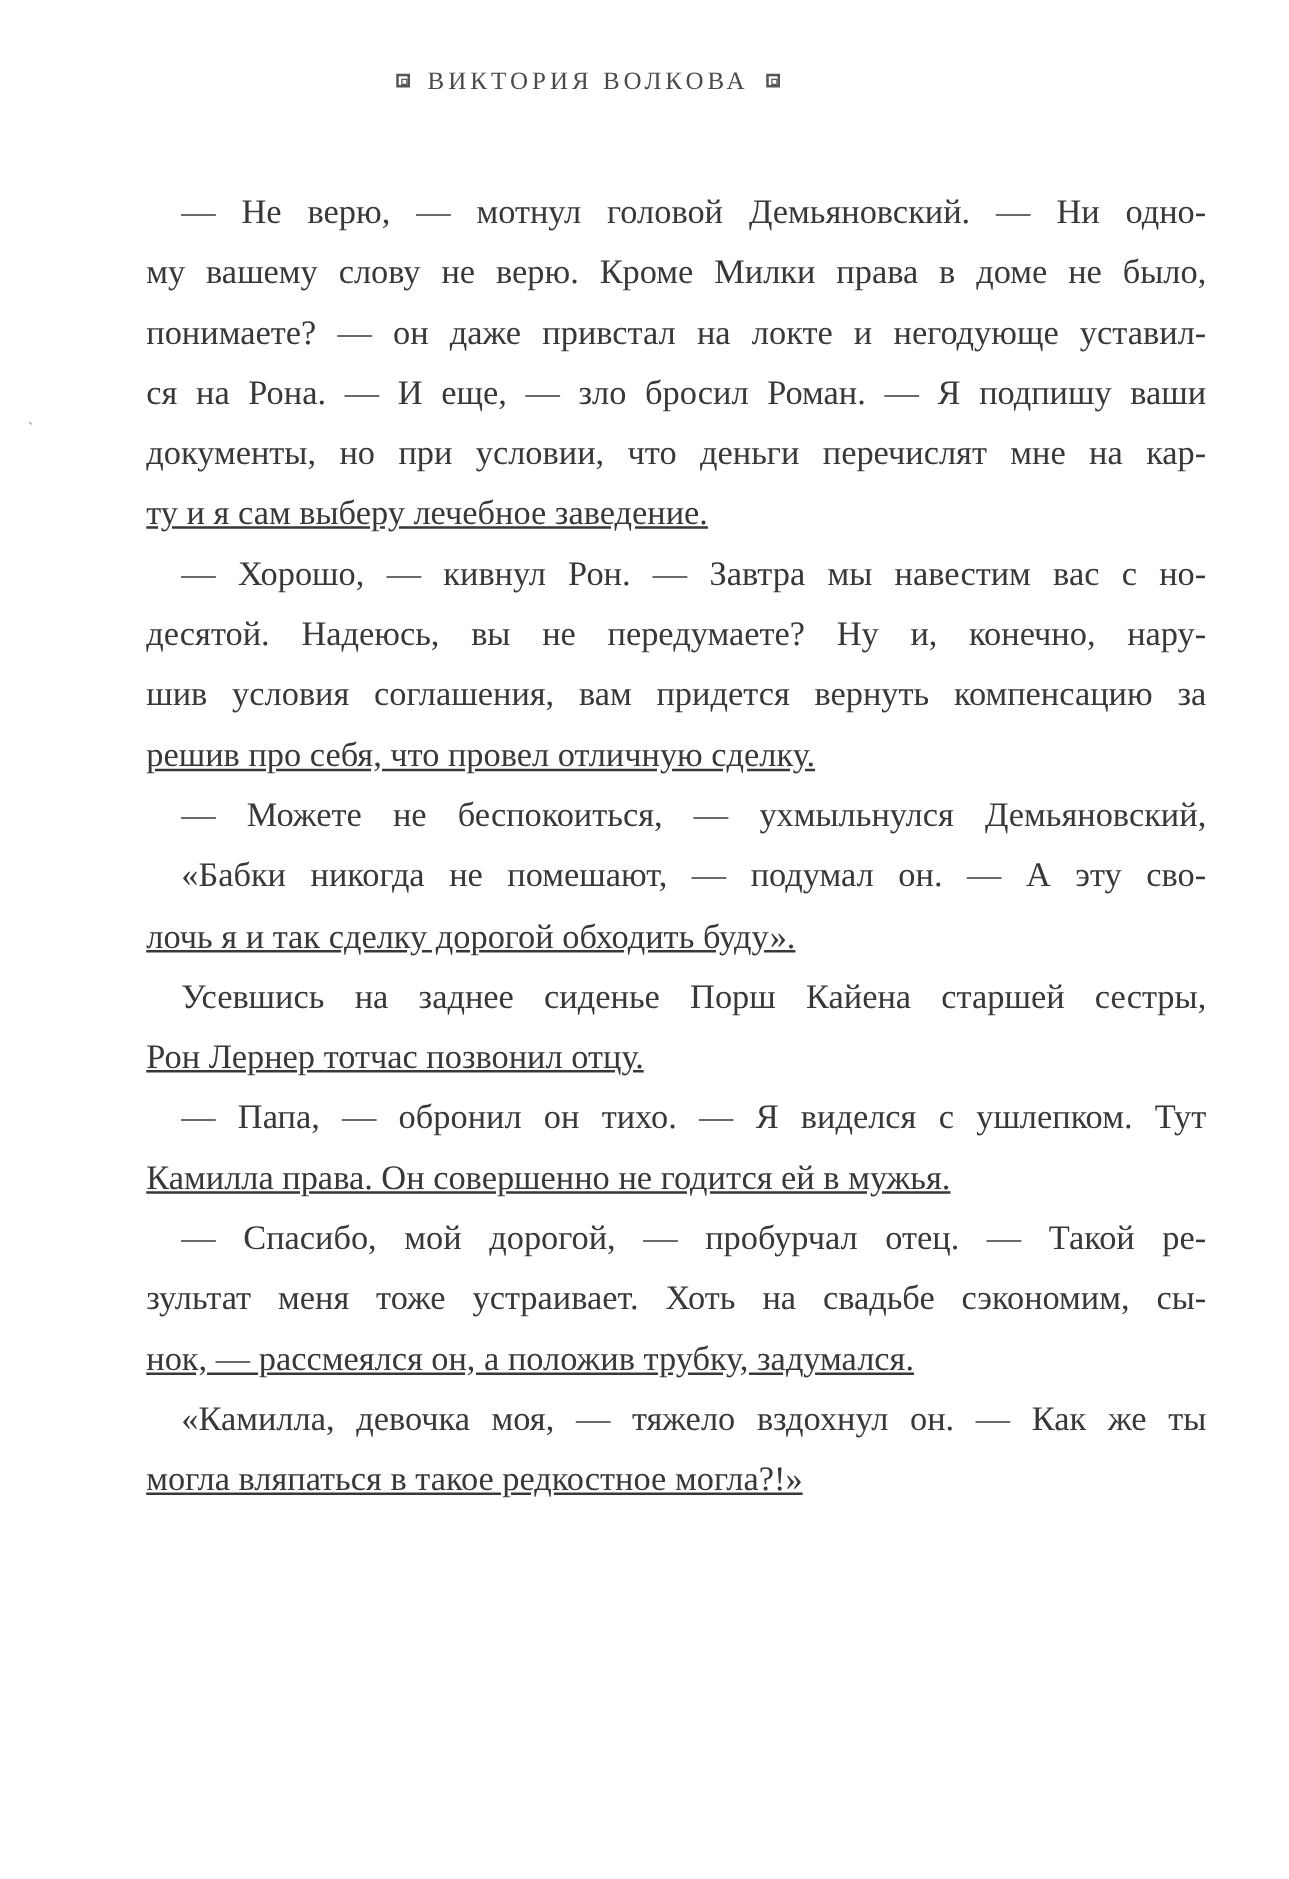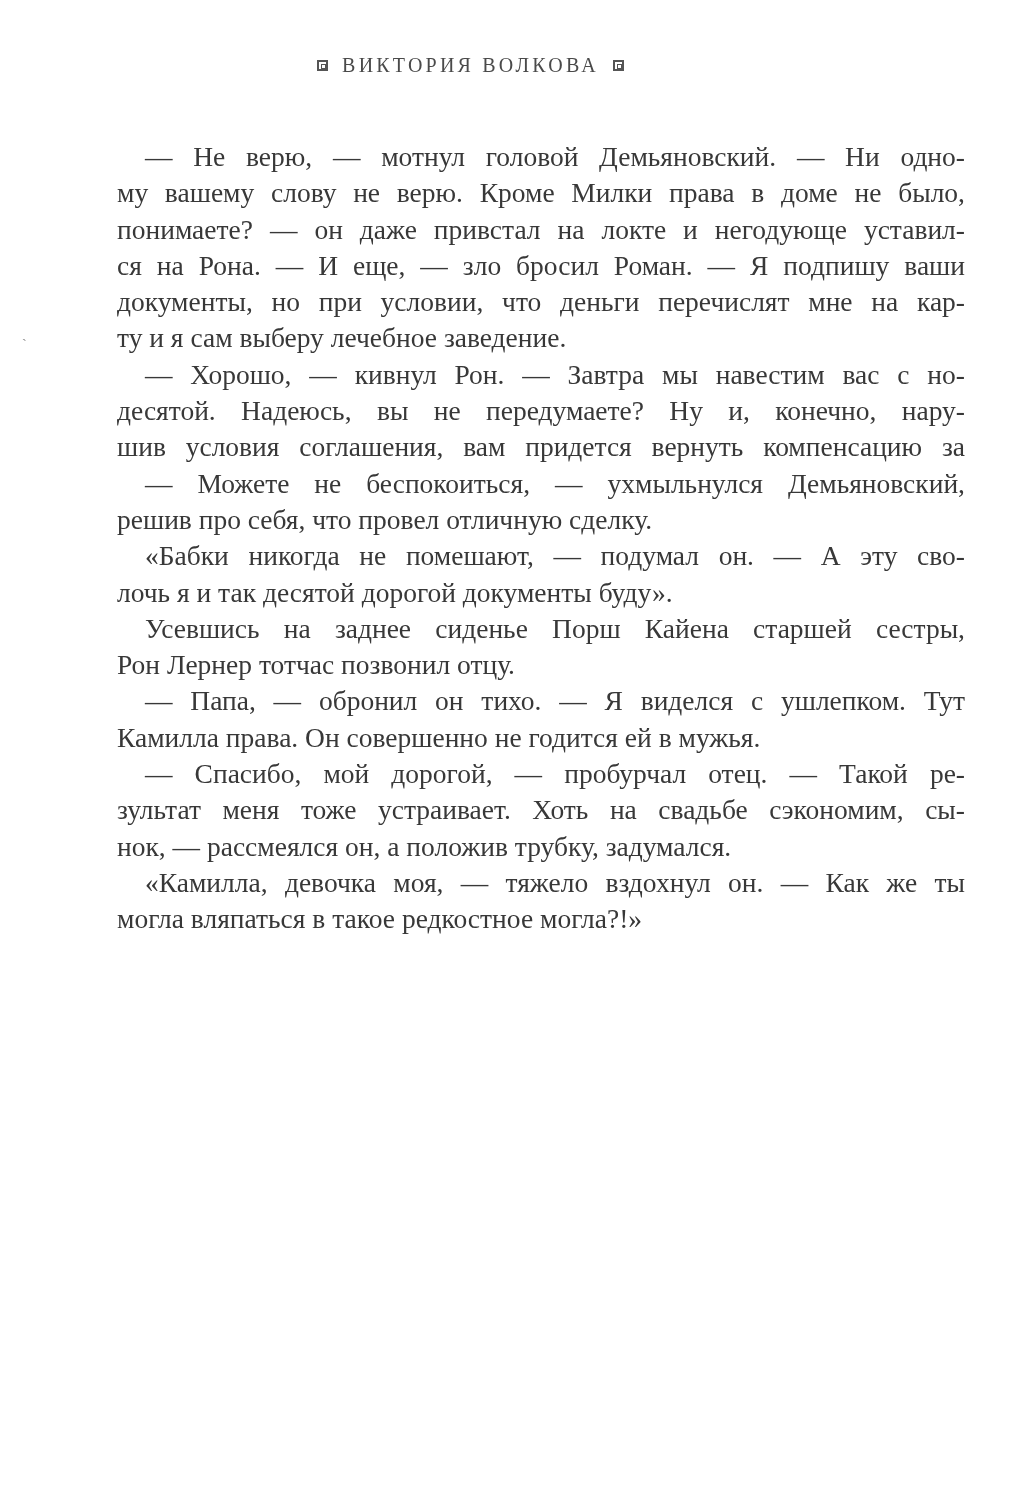--- a/index.html
+++ b/index.html
@@ -15,23 +15,23 @@
     display: inline-block; width: 11px; height: 11px; border: 2px solid #555; box-sizing: border-box;
     position: relative; vertical-align: 1px; margin: 0 14px;
   }
   .orn::after {
     content: ""; position: absolute; left: 2px; top: 2px; width: 3px; height: 3px; border: 1px solid #555;
   }
   .text {
     position: absolute; left: 117px; top: 139px; width: 848px;
     font-size: 27.5px; line-height: 36.3px; color: #383838;
   }
-  .line { white-space: nowrap; text-align: justify; text-align-last: justify; height: 36.3px; }
+  .line { white-space: nowrap; text-align: justify; text-align-last: justify; height: 36.3px; margin-top: 12px; }
   .line.indent { padding-left: 28px; }
-  .line.last { text-align-last: left; }
+  .line.last { text-align-last: left; text-decoration: underline; }
   .mark { position: absolute; left: 22px; top: 326px; font-size: 14px; color: #888; }
 </style>
 </head>
 <body>
 
 <div class="header">
   <span class="orn"></span><span>ВИКТОРИЯ ВОЛКОВА</span><span class="orn"></span>
 </div>
 
 <div class="mark">ˎ</div>
@@ -39,24 +39,24 @@
 <div class="text" id="body-text">
     <div class="line indent">— Не верю, — мотнул головой Демьяновский. — Ни одно-</div>
     <div class="line">му вашему слову не верю. Кроме Милки права в доме не было,</div>
     <div class="line">понимаете? — он даже привстал на локте и негодующе уставил-</div>
     <div class="line">ся на Рона. — И еще, — зло бросил Роман. — Я подпишу ваши</div>
     <div class="line">документы, но при условии, что деньги перечислят мне на кар-</div>
     <div class="line last">ту и я сам выберу лечебное заведение.</div>
     <div class="line indent">— Хорошо, — кивнул Рон. — Завтра мы навестим вас с но-</div>
     <div class="line">десятой. Надеюсь, вы не передумаете? Ну и, конечно, нару-</div>
     <div class="line">шив условия соглашения, вам придется вернуть компенсацию за</div>
+    <div class="line last">решив про себя, что провел отличную сделку.</div>
     <div class="line indent">— Можете не беспокоиться, — ухмыльнулся Демьяновский,</div>
-    <div class="line last">решив про себя, что провел отличную сделку.</div>
     <div class="line indent">«Бабки никогда не помешают, — подумал он. — А эту сво-</div>
-    <div class="line last">лочь я и так десятой дорогой документы буду».</div>
+    <div class="line last">лочь я и так сделку дорогой обходить буду».</div>
     <div class="line indent">Усевшись на заднее сиденье Порш Кайена старшей сестры,</div>
     <div class="line last">Рон Лернер тотчас позвонил отцу.</div>
     <div class="line indent">— Папа, — обронил он тихо. — Я виделся с ушлепком. Тут</div>
     <div class="line last">Камилла права. Он совершенно не годится ей в мужья.</div>
     <div class="line indent">— Спасибо, мой дорогой, — пробурчал отец. — Такой ре-</div>
     <div class="line">зультат меня тоже устраивает. Хоть на свадьбе сэкономим, сы-</div>
     <div class="line last">нок, — рассмеялся он, а положив трубку, задумался.</div>
     <div class="line indent">«Камилла, девочка моя, — тяжело вздохнул он. — Как же ты</div>
     <div class="line last">могла вляпаться в такое редкостное могла?!»</div>
   </div>

